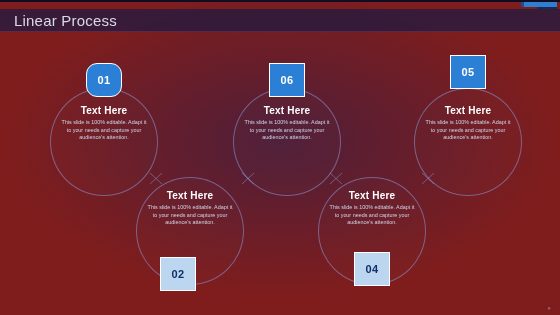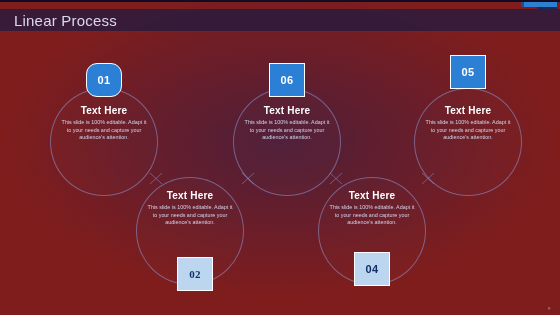--- a/index.html
+++ b/index.html
@@ -130,21 +130,21 @@
       </div>
       <div class="numbox dark" style="left:86px;top:63px;border-radius:11px;">01</div>
     </div>
 
     <div class="node">
       <div class="circle" style="left:136px;top:177px;width:108px;height:108px;"></div>
       <div class="content" style="left:146px;top:190px;width:88px;">
         <p class="node-title">Text Here</p>
         <p class="node-body">This slide is 100% editable. Adapt it to your needs and capture your audience's attention.</p>
       </div>
-      <div class="numbox light" style="left:177px;top:257px;font-family:Liberation Serif, serif;">02</div>
+      <div class="numbox light" style="left:160px;top:257px;">02</div>
     </div>
 
     <div class="node">
       <div class="circle" style="left:233px;top:88px;width:108px;height:108px;"></div>
       <div class="content" style="left:243px;top:105px;width:88px;">
         <p class="node-title">Text Here</p>
         <p class="node-body">This slide is 100% editable. Adapt it to your needs and capture your audience's attention.</p>
       </div>
       <div class="numbox dark" style="left:269px;top:63px;">06</div>
     </div>

